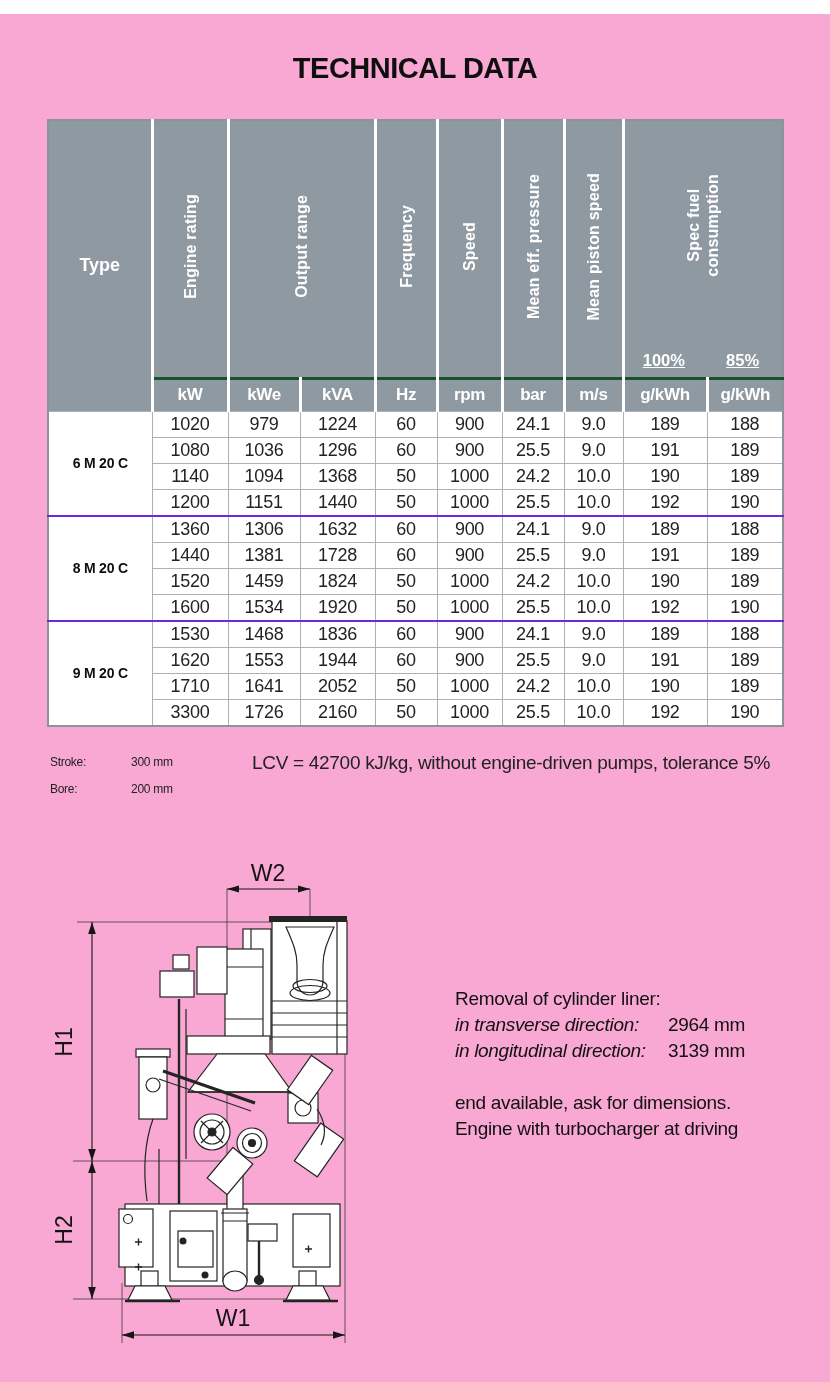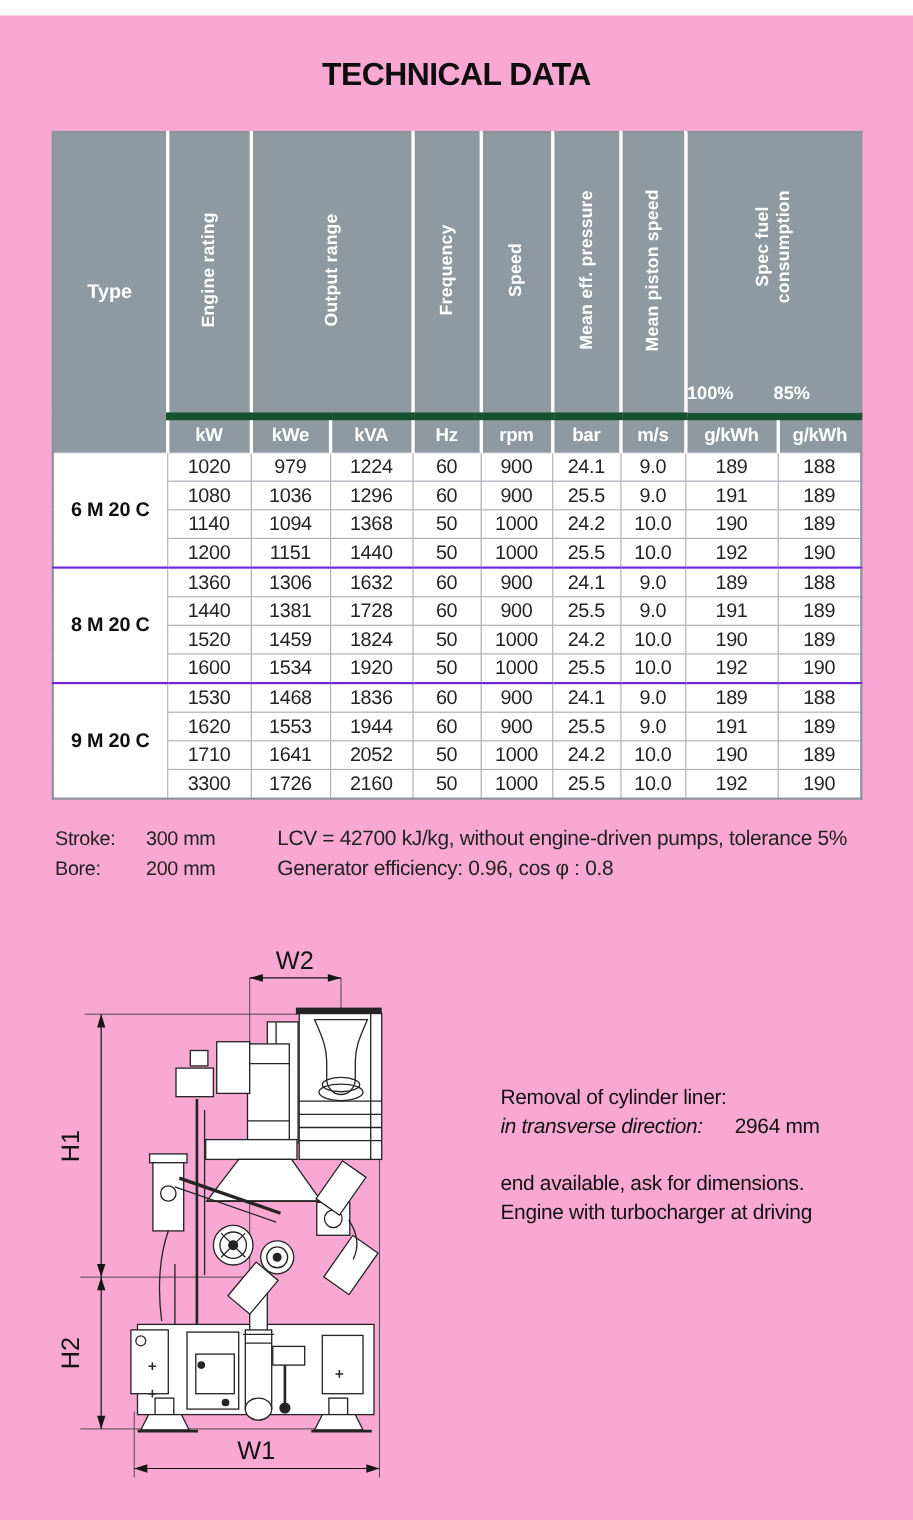--- a/index.html
+++ b/index.html
@@ -23,49 +23,50 @@
   }
   #tech-table th, #tech-table td { padding:0; text-align:center; }
   
   #tech-table thead th {
     background:#8f99a2; color:#fff; font-weight:bold;
     border-right:3px solid #fff;
   }
   #tech-table thead th:last-child { border-right:none; }
   tr.hdr-tall { height:258px; }
   tr.hdr-units { height:33px; }
-  tr.hdr-units th { border-top:7px solid #14532d; font-size:17px; letter-spacing:-0.3px; }
+  tr.hdr-units th { border-top:3px solid #14532d; font-size:17px; letter-spacing:-0.3px; }
   th.type-th { font-size:18px; }
   span.vlabel {
     display:inline-block;
     writing-mode:vertical-rl; transform:rotate(180deg);
     font-size:16px; letter-spacing:0.2px; line-height:19px;
     white-space:pre-line;
   }
   th.sfc { position:relative; }
   th.sfc .pct {
     position:absolute; bottom:7px; font-size:16.5px; width:50%;
-    text-align:left;
+    text-align:center;
+    text-decoration:underline;
   }
   th.sfc .pct.p100 { left:0; }
   th.sfc .pct.p85  { left:50%; }
   th.sfc .vlabel { margin-bottom:42px; }
   
   #tech-table { border:2px solid #8b949b; }
   #tech-table tbody td {
     height:25px; line-height:25px; font-size:18px; letter-spacing:-0.3px;
     color:#232323; background:#fff;
     border:1px solid #abb1b6;
   }
   #tech-table tbody td.type-cell {
-    font-weight:bold; color:#0f0f0f; font-size:18px; letter-spacing:-0.2px;
+    font-weight:bold; color:#0f0f0f; font-size:14px; letter-spacing:-0.2px;
   }
   #tech-table tbody tr.group-start td { border-top:2px solid #6d28d9; }
   
-  #specs { position:absolute; left:50px; top:735px; font-size:18px; line-height:27px; letter-spacing:-0.3px; }
+  #specs { position:absolute; left:50px; top:735px; font-size:12px; line-height:27px; letter-spacing:-0.3px; }
   #specs .row .lab { display:inline-block; width:78px; }
   #notes-block { position:absolute; left:252px; top:735px; width:548px; font-size:19px; line-height:27px; letter-spacing:-0.3px; }
   
   #drawing { position:absolute; left:55px; top:845px; width:305px; height:500px; }
   
   #right-notes { position:absolute; left:455px; top:944px; width:370px; font-size:19px; line-height:26px; letter-spacing:-0.3px; color:#111; }
   #right-notes .gap-s { height:28px; }
   #right-notes .gap-l { height:26px; }
   #right-notes .liner-row .lab { display:inline-block; width:208px;font-style:italic; }
 </style>
@@ -262,21 +263,20 @@
       <span>300 mm</span>
     </div>
     <div class="row">
       <span class="lab">Bore:</span>
       <span>200 mm</span>
     </div>
   </div>
 
   <div id="notes-block">
     <div>LCV = 42700 kJ/kg, without engine-driven pumps, tolerance 5%</div>
-    <div>Generator efficiency: 0.96, cos φ : 0.8</div>
   </div>
 
   <svg id="drawing" viewBox="0 0 305 500" xmlns="http://www.w3.org/2000/svg">
 
     <g stroke="#3a3a3a" stroke-width="0.8" fill="none">
       <line x1="172" y1="30" x2="172" y2="418"></line>
       <line x1="255" y1="30" x2="255" y2="188"></line>
       <line x1="22" y1="63" x2="292" y2="63"></line>
       <line x1="18" y1="302" x2="188" y2="302"></line>
       <line x1="18" y1="440" x2="268" y2="440"></line>
@@ -386,18 +386,22 @@
     </g>
   </svg>
 
   <div id="right-notes">
     <div class="gap-s"></div>
     <div>Removal of cylinder liner:</div>
     <div class="liner-row">
       <span class="lab">in transverse direction:</span>
       <span>2964 mm</span>
     </div>
+    <div class="liner-row">
+      <span class="lab">in longitudinal direction:</span>
+      <span>3139 mm</span>
+    </div>
     <div class="gap-l"></div>
     <div>end available, ask for dimensions.</div>
     <div>Engine with turbocharger at driving</div>
   </div>
 
 </div>
 
 </body></html>

